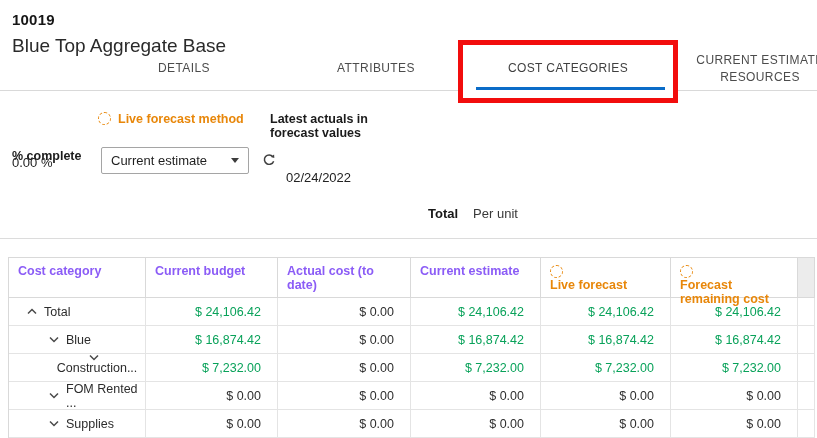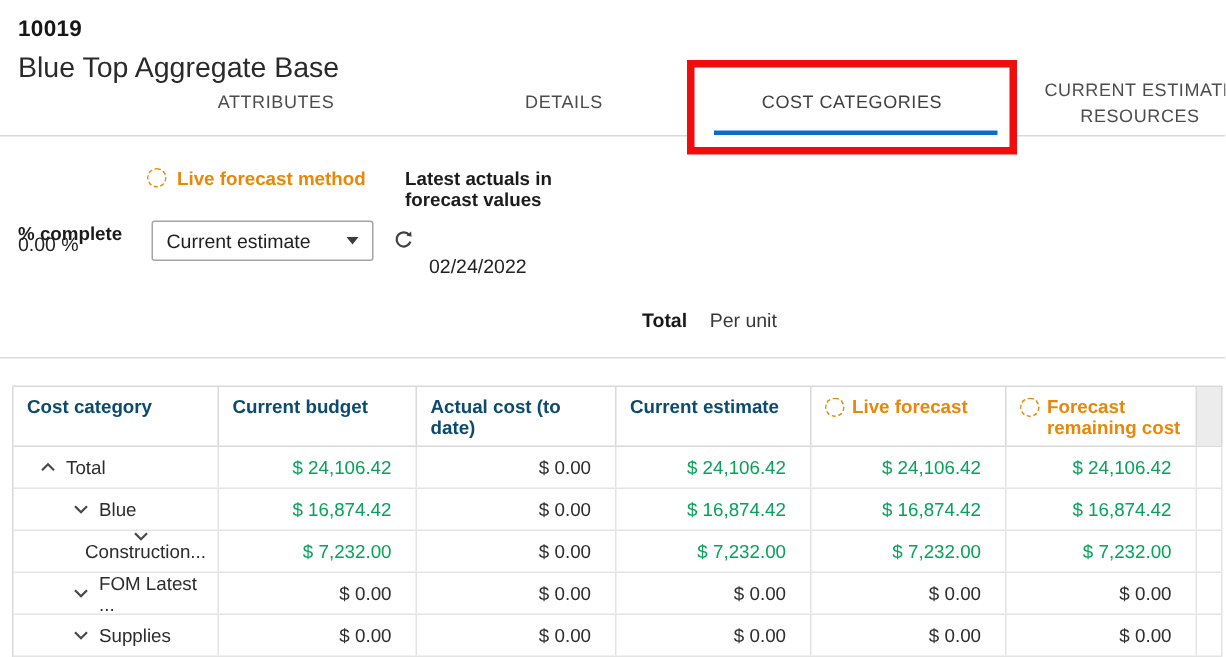--- a/index.html
+++ b/index.html
@@ -53,22 +53,22 @@
   
   .toggle{left:428px;top:206px;display:flex;gap:15px;font-size:13px;}
   .toggle .opt{color:#383838;cursor:pointer;}
   .toggle .opt.selected{font-weight:bold;color:#181818;}
   .divider{top:238px;left:0;width:817px;height:1px;background:#dcdcdc;}
   
   .table{left:8px;top:257px;width:807px;border-left:1px solid var(--line);box-sizing:border-box;font-size:12.5px;}
   .thead{display:flex;height:41px;border-top:1px solid var(--line);border-bottom:1px solid var(--line);
          box-sizing:border-box;align-items:stretch;}
   .hcell{box-sizing:border-box;border-right:1px solid var(--line);padding:6px 6px 0 9px;
-         font-weight:bold;color:#0c4a6e;display:flex;align-items:flex-start;}
-  .hcell.live{color:var(--orange);}
+         font-weight:bold;color:#8b5cf6;display:flex;align-items:flex-start;}
+  .hcell.live{color:var(--orange);flex-direction:column;}
   .hcell .live-dot{margin:1px 5px 0 0;flex:none;}
   .hcell .hlabel{line-height:14px;}
   .hcell.live .hlabel{max-width:92px;}
   .hcell.filler{background:#ececec;padding:0;}
   .trow{display:flex;height:28px;box-sizing:border-box;border-bottom:1px solid var(--line-lt);cursor:pointer;}
   .cell{box-sizing:border-box;border-right:1px solid var(--line-lt);display:flex;align-items:center;height:100%;}
   .cell.cat{color:#2c2c2c;}
   .cell.cat .chev{display:inline-flex;margin-right:7px;cursor:pointer;}
   .cell.val{justify-content:flex-end;padding-right:16px;}
   .cell.val.green{color:var(--green);}
@@ -77,24 +77,24 @@
 </head>
 <body>
 
 <div id="app">
 
   <div class="abs title">10019</div>
   <div class="abs subtitle">Blue Top Aggregate Base</div>
 
   <div class="abs tabbar">
       <div class="tab">
+        <span>DETAILS</span>
+      </div>
+      <div class="tab">
         <span>ATTRIBUTES</span>
-      </div>
-      <div class="tab">
-        <span>DETAILS</span>
       </div>
       <div class="tab active">
         <span>COST CATEGORIES</span>
       </div>
       <div class="tab">
         <span>CURRENT ESTIMATE RESOURCES</span>
       </div>
     </div>
   <div class="abs tabline left"></div>
   <div class="abs tabline right"></div>
@@ -196,21 +196,21 @@
           <div class="cell val green" style="width: 127px;">$ 7,232.00</div>
           <div class="cell" style="width: 17px;"></div>
         </div>
         <div class="trow">
           <div class="cell cat" style="width: 137px; padding-left: 40px;">
             <span class="chev">
               <svg width="10" height="7" viewBox="0 0 10 7">
                 <polyline points="1,1.5 5,5.5 9,1.5" fill="none" stroke="#4a4a4a" stroke-width="1.5"></polyline>
               </svg>
             </span>
-            <span>FOM Latest ...</span>
+            <span>FOM Rented ...</span>
           </div>
           <div class="cell val dark" style="width: 132px;">$ 0.00</div>
           <div class="cell val dark" style="width: 133px;">$ 0.00</div>
           <div class="cell val dark" style="width: 130px;">$ 0.00</div>
           <div class="cell val dark" style="width: 130px;">$ 0.00</div>
           <div class="cell val dark" style="width: 127px;">$ 0.00</div>
           <div class="cell" style="width: 17px;"></div>
         </div>
         <div class="trow">
           <div class="cell cat" style="width: 137px; padding-left: 40px;">

